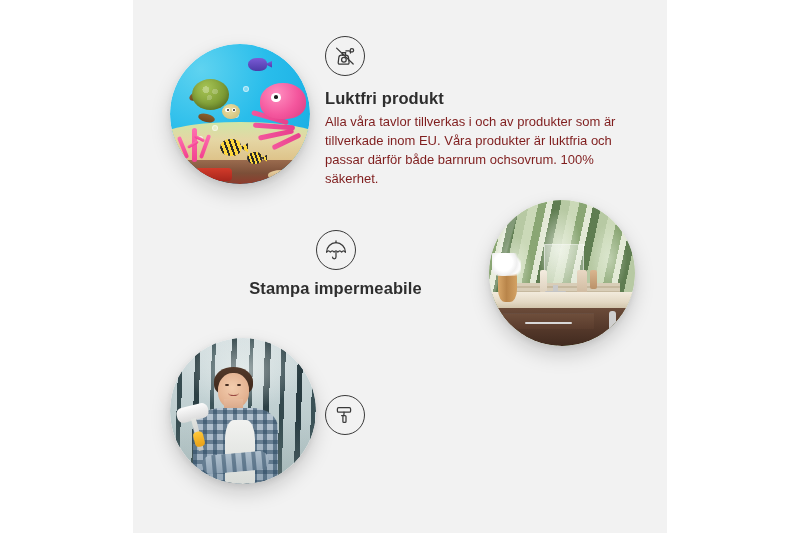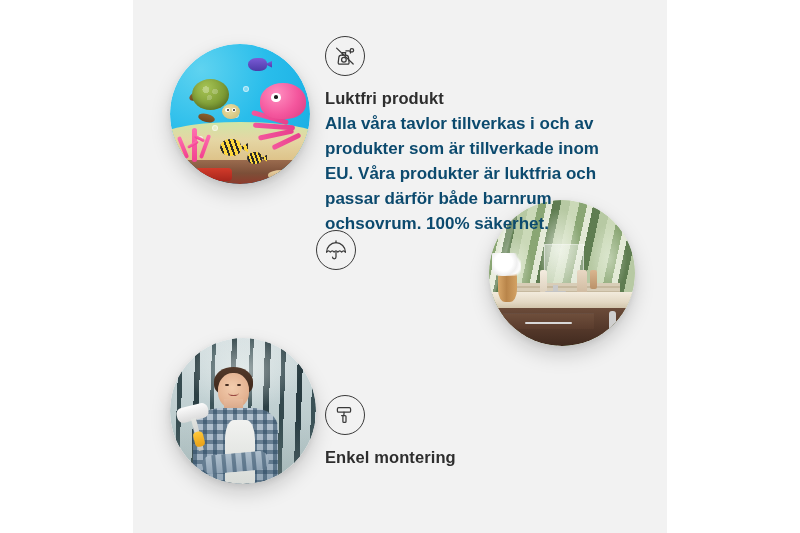--- a/index.html
+++ b/index.html
@@ -45,23 +45,23 @@
   .feature-title {
     font-size: 16.5px;
     font-weight: 700;
     color: #2e2e2e;
     letter-spacing: 0.1px;
     margin: 0 0 4px 0;
     line-height: 1.22;
   }
 
   .feature-desc {
-    font-size: 17px;
-    font-weight: 700;
-    color: #0c4a6e;
+    font-size: 13px;
+    font-weight: 400;
+    color: #7f1d1d;
     line-height: 1.47;
     margin: 0;
   }
 
   
   .icon-circle {
     width: 40px;
     height: 40px;
     border-radius: 50%;
     border: 1.4px solid #3a3a3a;
@@ -599,29 +599,29 @@
       <div class="icon-wrap">
         <div class="icon-circle">
           <svg width="26" height="26" viewBox="0 0 26 26" fill="none" stroke="#3a3a3a" stroke-width="1.25" stroke-linecap="round" stroke-linejoin="round">
             <path d="M3.6 15.1c0-5.2 4.2-9.4 9.4-9.4s9.4 4.2 9.4 9.4"></path>
             <path d="M3.6 15.1c1.25-1.7 2.5-1.7 3.76 0 1.25-1.7 2.5-1.7 3.76 0 1.25-1.7 2.5-1.7 3.76 0 1.25-1.7 2.5-1.7 3.76 0 1.25-1.7 2.5-1.7 3.76 0"></path>
             <path d="M13 5.7V3.9"></path>
             <path d="M13 15.1v4.9a1.75 1.75 0 0 1-3.5 0"></path>
           </svg>
         </div>
       </div>
+      <div class="feature-title">Stampa impermeabile</div>
     </div>
 
     <div class="feature feature-text" id="feature-mount">
       <div class="icon-wrap">
         <div class="icon-circle">
           <svg width="26" height="26" viewBox="0 0 26 26" fill="none" stroke="#3a3a3a" stroke-width="1.25" stroke-linecap="round" stroke-linejoin="round">
             <rect x="5.4" y="5.6" width="13.2" height="4.6" rx="1.3"></rect>
             <path d="M12.0 10.2v2.0a1.3 1.3 0 0 1-1.3 1.3H9.6"></path>
             <rect x="10.9" y="13.5" width="3.1" height="6.9" rx="1.0"></rect>
           </svg>
         </div>
       </div>
-      <div class="feature-title">Enkel montering</div>
     </div>
 
   </div>
 </div>
 
 </body></html>

